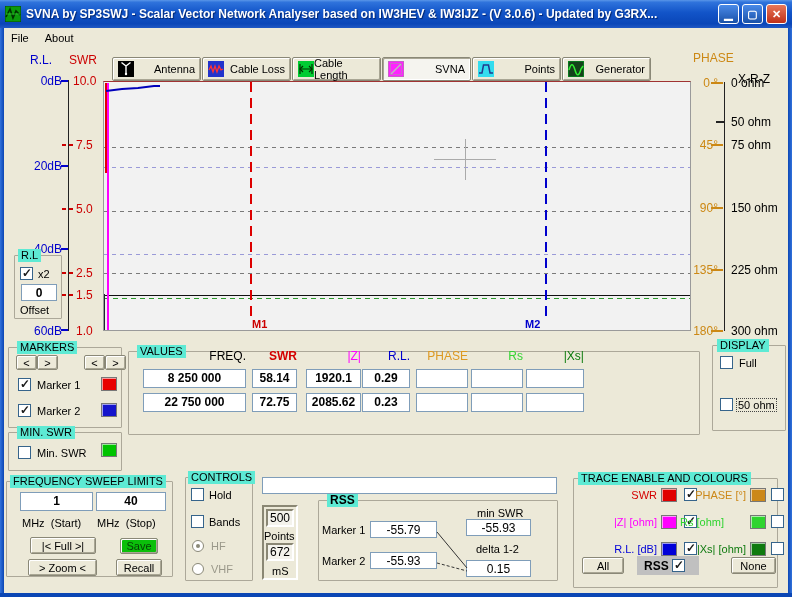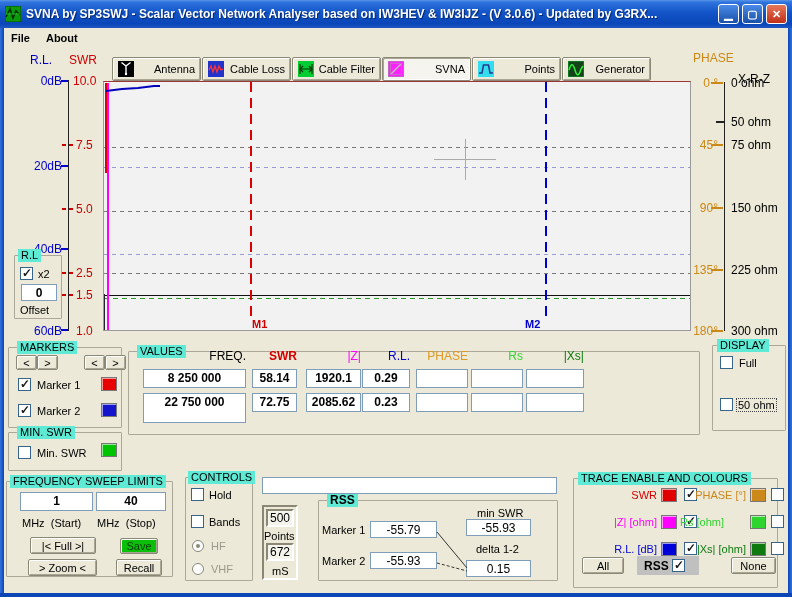--- a/index.html
+++ b/index.html
@@ -14,21 +14,21 @@
   .frame-right{position:absolute;right:0;top:28px;width:4px;height:569px;background:linear-gradient(270deg,#3272dc,#0b46b4);}
   .frame-bottom{position:absolute;left:0;top:593px;width:792px;height:4px;background:#0b46b4;}
   .title-text{color:#fff;font-weight:bold;font-size:12px;margin-left:5px;white-space:nowrap;
     text-shadow:1px 1px 1px #00256e;flex:1;overflow:hidden;}
   .tb-btn{width:21px;height:20px;border-radius:3px;margin-left:3px;border:1px solid #fff;
     color:#fff;font-weight:bold;font-size:11px;display:flex;align-items:center;justify-content:center;}
   .tb-blue{background:linear-gradient(180deg,#4a8ae8,#1951a8);}
   .tb-red{background:linear-gradient(180deg,#e8785a,#c03018);}
   .menubar{position:absolute;left:4px;top:28px;width:784px;height:19px;background:#ECE9D8;
     display:flex;align-items:center;}
-  .menu-item{padding:2px 9px 2px 7px;font-weight:bold;}
+  .menu-item{padding:2px 9px 2px 7px;}
   
   .toolbtn{position:absolute;top:57px;height:24px;width:89px;background:#ECE9D8;
     border:1px solid #8a8877;border-radius:2px;box-shadow:inset 1px 1px 0 #fff,inset -1px -1px 0 #a9a694;
     display:flex;align-items:center;justify-content:space-between;padding:0 5px;}
   .toolbtn.pressed{background:#f5f4ef;box-shadow:inset 1px 1px 0 #a9a694,inset -1px -1px 0 #fff;}
   .ticon{width:16px;height:16px;flex:0 0 16px;}
   
   .axlbl{position:absolute;white-space:nowrap;}
   .blue{color:#0000cc;} .red{color:#cc0000;} .orange{color:#cc8814;}
   .vline{position:absolute;width:1px;background:#222;}
@@ -109,21 +109,21 @@
       <polyline points="1,9 3,5 5,11 7,5 9,11 11,5 13,9 15,8" fill="none" stroke="#ff3333" stroke-width="1.3"></polyline>
       </svg>
     <span>Cable Loss</span>
   </div>
   <div class="toolbtn" style="left:292px">
     <svg class="ticon" viewBox="0 0 16 16">
       <rect width="16" height="16" fill="#00cc33"></rect>
       <path d="M2 3 V13 M14 3 V13 M2 8 H14" stroke="#003300" stroke-width="1.2" fill="none"></path>
       <path d="M5 5 L2 8 L5 11 M11 5 L14 8 L11 11" stroke="#003300" stroke-width="1.2" fill="none"></path>
       </svg>
-    <span>Cable Filter</span>
+    <span>Cable Length</span>
   </div>
   <div class="toolbtn pressed" style="left:382px">
     <svg class="ticon" viewBox="0 0 16 16">
       <rect width="16" height="16" fill="#ff22ff" stroke="#999"></rect>
       <line x1="2.5" y1="13.5" x2="13.5" y2="2.5" stroke="#bbb" stroke-width="1.5"></line>
       <rect x="2.5" y="2.5" width="11" height="11" fill="none" stroke="#cc66cc"></rect>
       </svg>
     <span>SVNA</span>
   </div>
   <div class="toolbtn" style="left:472px">
@@ -245,21 +245,21 @@
   <span class="hdr" style="left:416px;top:349px;width:52px;color:#dd9922">PHASE</span>
   <span class="hdr" style="left:471px;top:349px;width:52px;color:#35d435">Rs</span>
   <span class="hdr" style="left:526px;top:349px;width:58px;color:#0b7a0b">|Xs|</span>
   <div class="inp" style="left:143px;top:369px;width:103px;height:19px">8 250 000</div>
   <div class="inp" style="left:252px;top:369px;width:45px;height:19px">58.14</div>
   <div class="inp" style="left:306px;top:369px;width:55px;height:19px">1920.1</div>
   <div class="inp" style="left:362px;top:369px;width:48px;height:19px">0.29</div>
   <div class="inp" style="left:416px;top:369px;width:52px;height:19px"></div>
   <div class="inp" style="left:471px;top:369px;width:52px;height:19px"></div>
   <div class="inp" style="left:526px;top:369px;width:58px;height:19px"></div>
-  <div class="inp" style="left:143px;top:393px;width:103px;height:30px">22 750 000</div>
+  <div class="inp" style="left:143px;top:393px;width:103px;height:19px">22 750 000</div>
   <div class="inp" style="left:252px;top:393px;width:45px;height:19px">72.75</div>
   <div class="inp" style="left:306px;top:393px;width:55px;height:19px">2085.62</div>
   <div class="inp" style="left:362px;top:393px;width:48px;height:19px">0.23</div>
   <div class="inp" style="left:416px;top:393px;width:52px;height:19px"></div>
   <div class="inp" style="left:471px;top:393px;width:52px;height:19px"></div>
   <div class="inp" style="left:526px;top:393px;width:58px;height:19px"></div>
 
   <div class="gb" style="left:712px;top:345px;width:74px;height:86px">
     <span class="gb-legend" style="left:4px">DISPLAY</span>
   </div>

